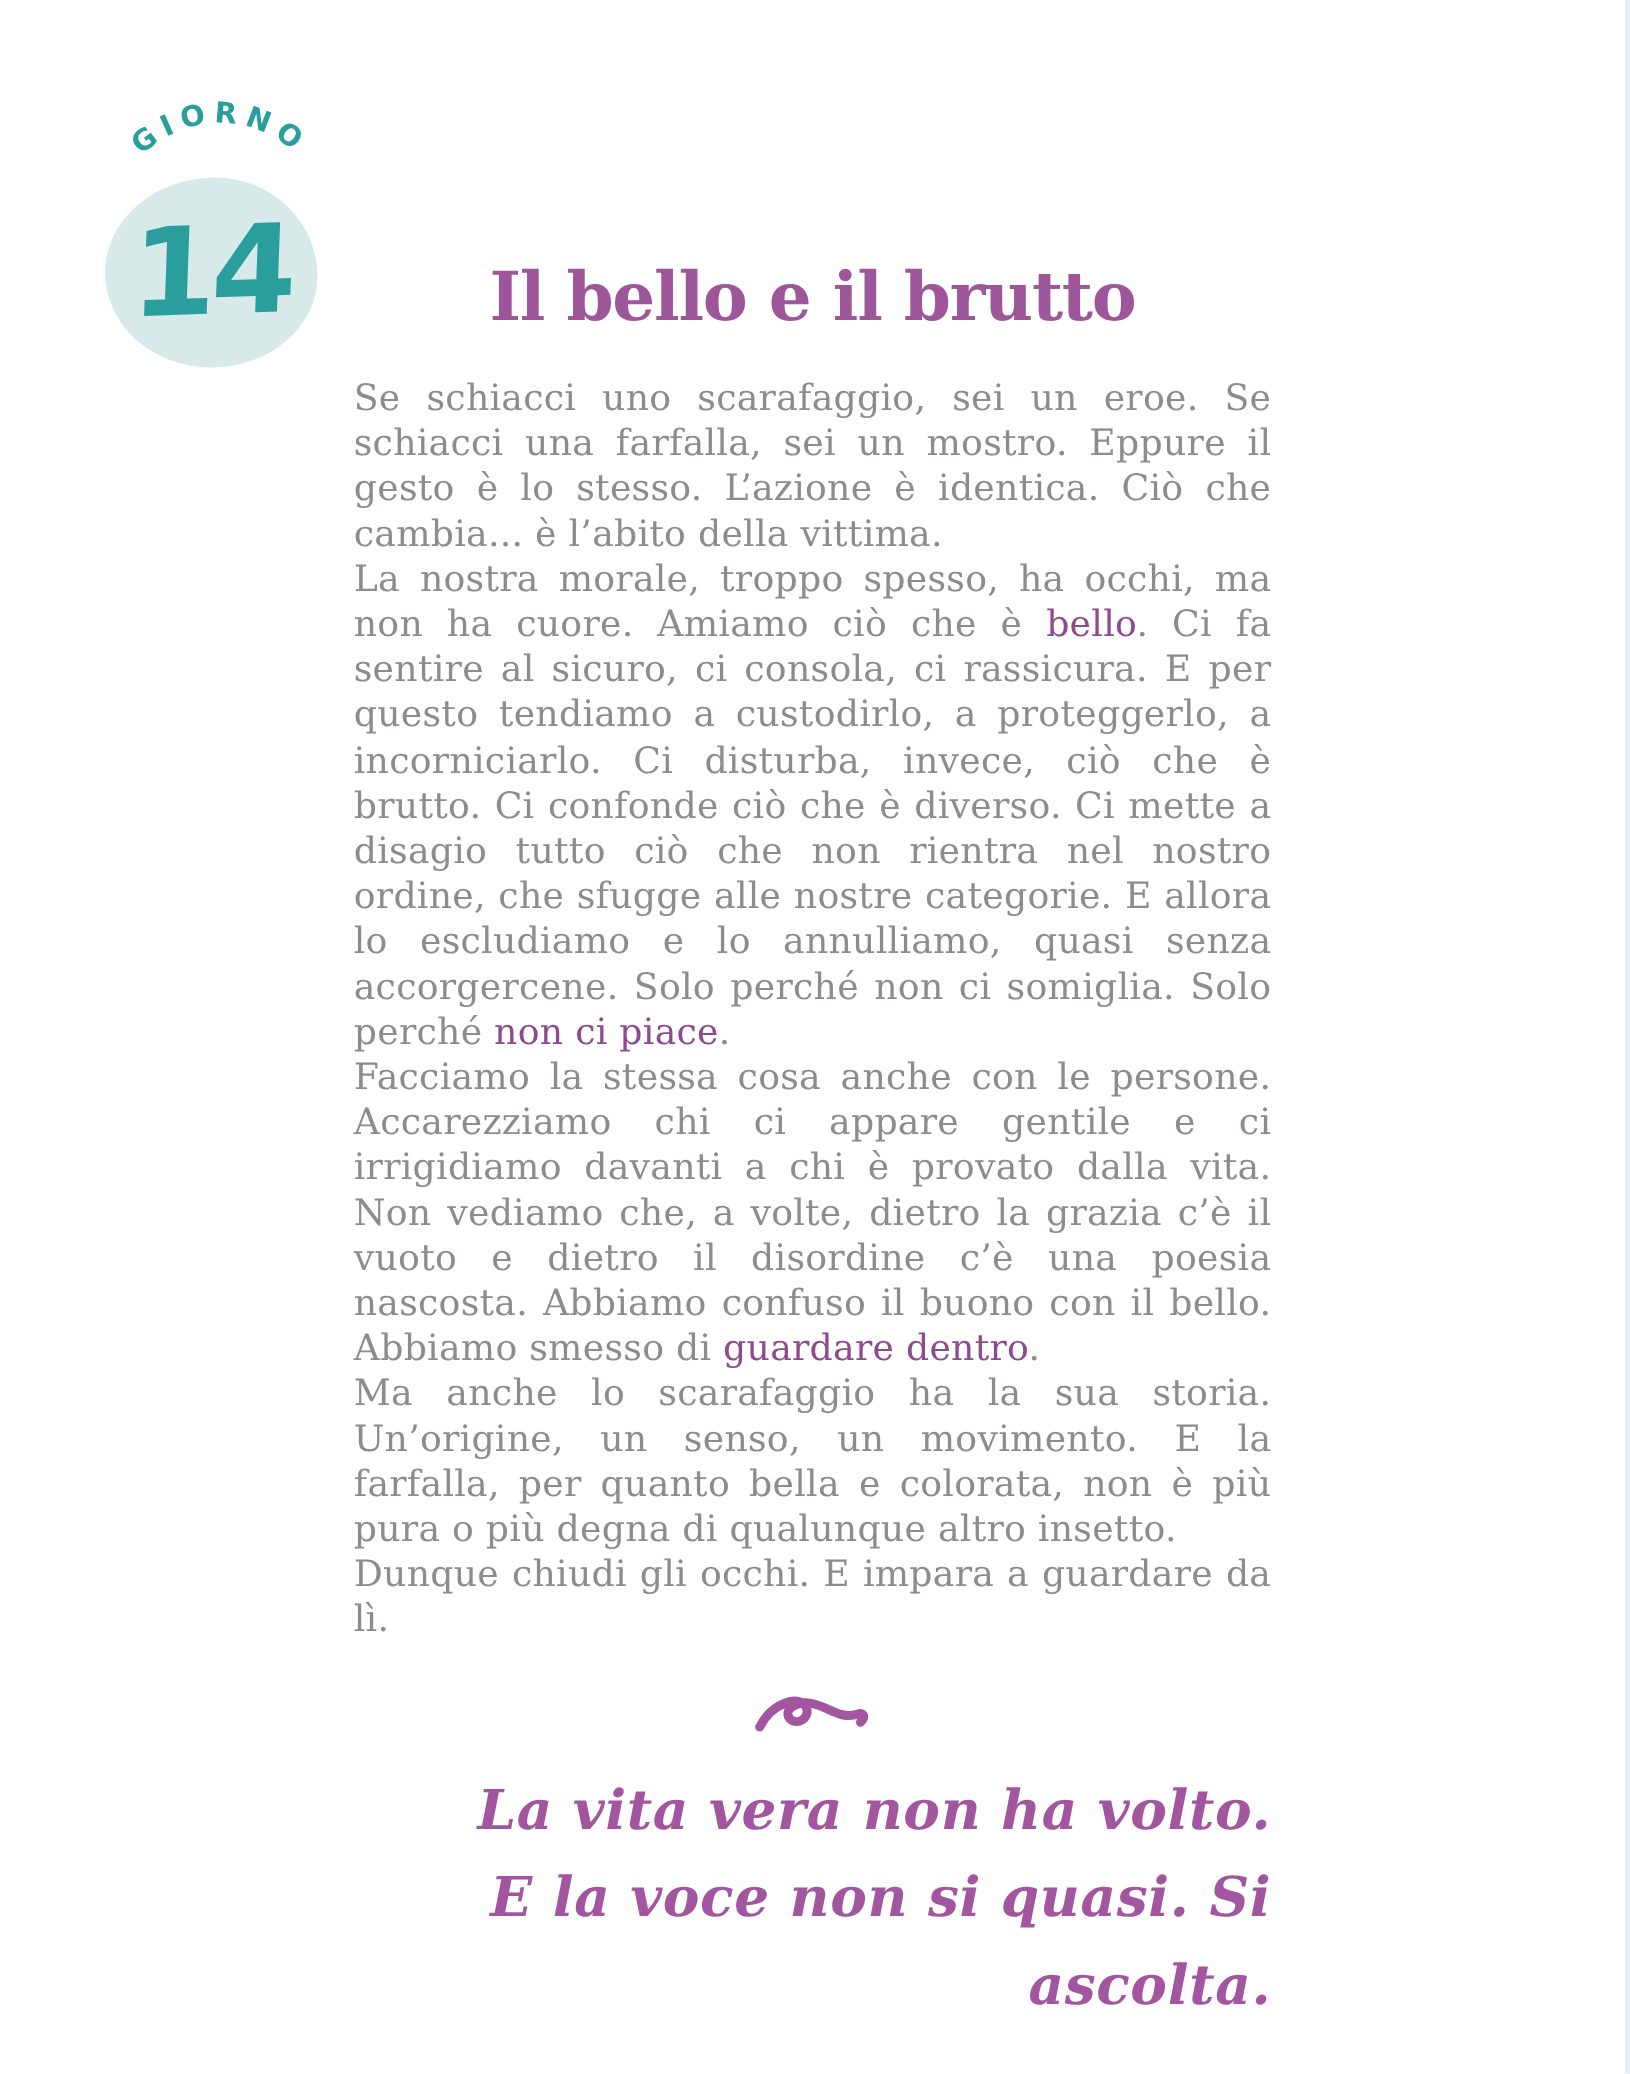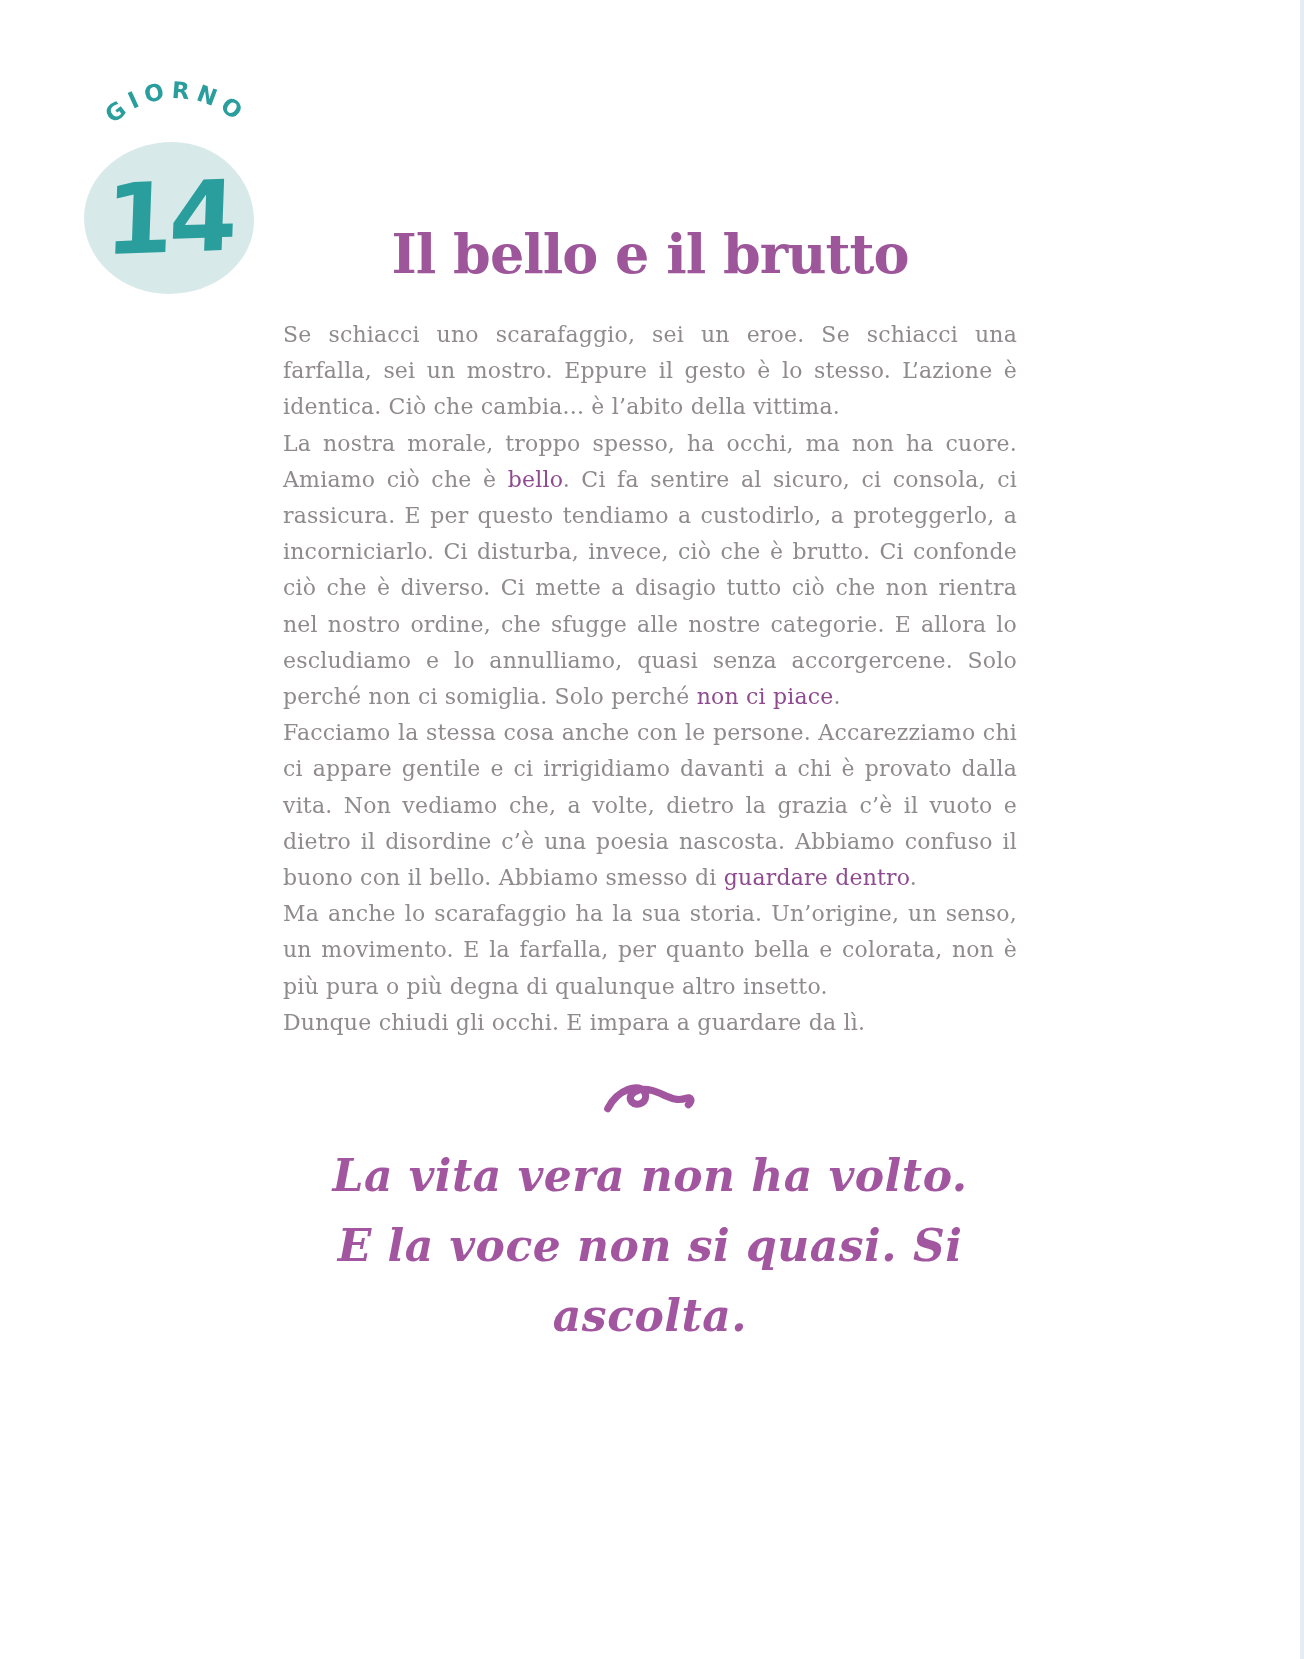--- a/index.html
+++ b/index.html
@@ -51,34 +51,34 @@
     font-family:"DejaVu Sans", sans-serif;
     font-weight:bold;
     font-size:98px;
     line-height:1;
     color:var(--teal);
     transform:skewX(-4deg) rotate(-2deg);
     letter-spacing:-4px;
   }
   
   .column{
-    position:absolute; left:283px; top:223px; width:734px;
+    position:absolute; left:283px; top:206px; width:734px;
   }
   .title{
     font-family:"DejaVu Serif", serif;
     font-weight:bold;
     font-size:54px;
     line-height:62px;
     letter-spacing:-1px;
     color:var(--purple-title);
     text-align:center;
     margin-bottom:32px;
   }
   .body-text p{
-    font-size:22px;
+    font-size:29px;
     line-height:36.2px;
     color:var(--body-gray);
     text-align:justify;
     letter-spacing:0.2px;
   }
   .body-text .em{
     font-weight:normal;
     color:var(--purple-emphasis);
   }
   
@@ -90,21 +90,21 @@
   .divider svg{width:96px;height:42px;}
   .divider path{
     fill:none;
     stroke:var(--purple-quote);
     stroke-width:7.5;
     stroke-linecap:round;
   }
   
   .quote{
     margin-top:18px;
-    text-align:center;
+    text-align:right;
   }
   .quote-line{
     font-family:"DejaVu Serif", serif;
     font-style:italic;
     font-weight:bold;
     font-size:44px;
     line-height:70px;
     letter-spacing:0.5px;
     color:var(--purple-quote);
   }

